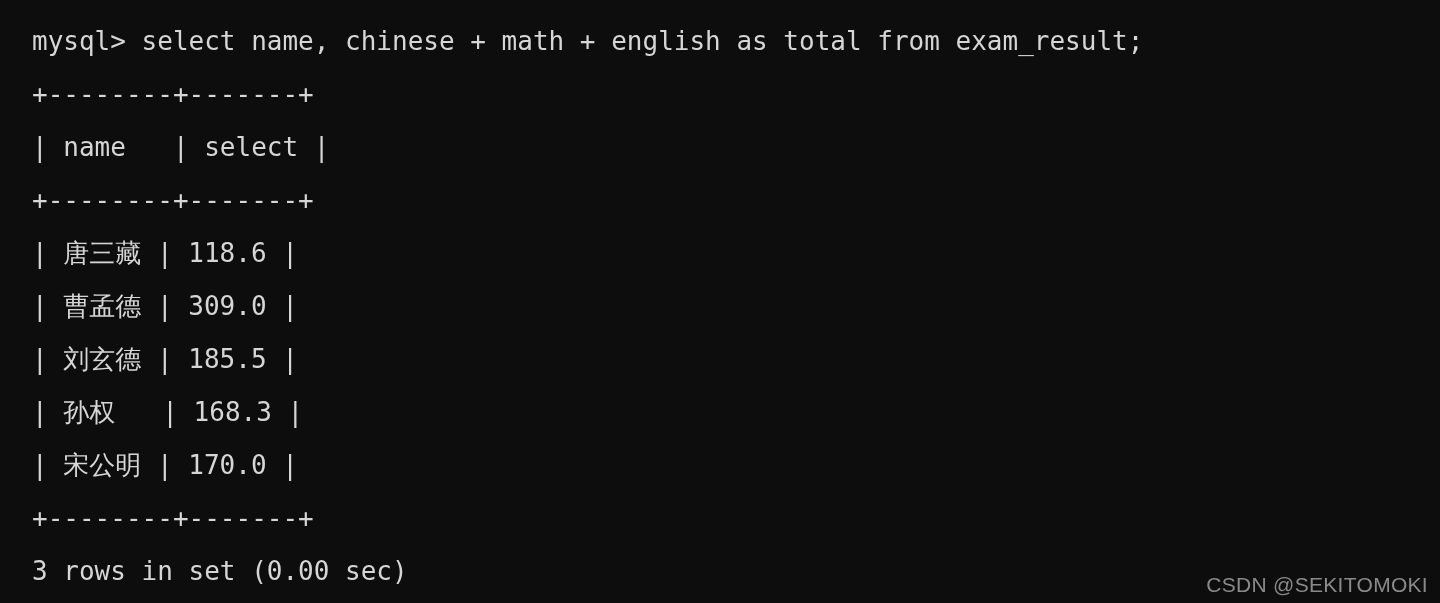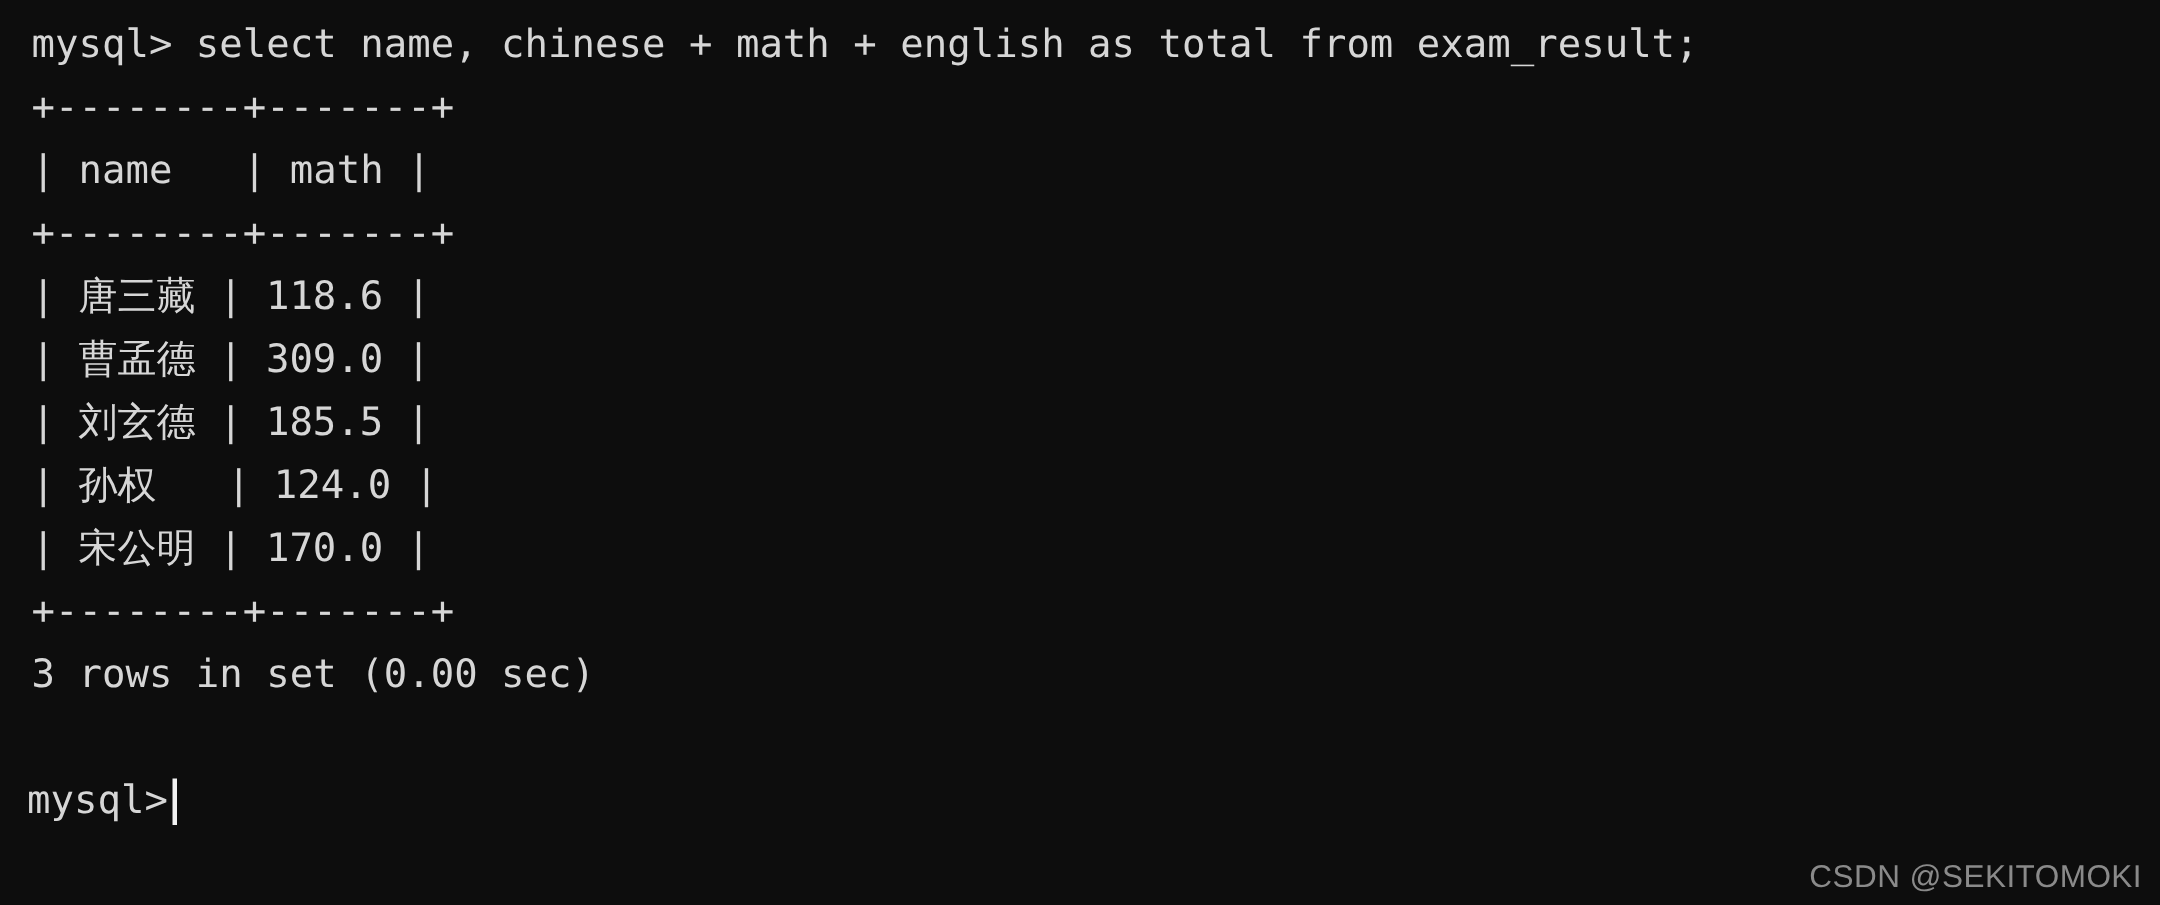--- a/index.html
+++ b/index.html
@@ -23,21 +23,21 @@
     padding: 8px 0 0 18px;
   }
   .line {
     font-family: "DejaVu Sans Mono", "Liberation Mono", monospace;
     font-size: 26px;
     line-height: 39px;
     height: 39px;
     color: #d6d6d6;
     white-space: pre;
     letter-spacing: 0;
-    margin: 3px;
+    margin: 14px;
     padding: 0;
   }
   .line.blank {
     color: transparent;
   }
   .prompt-line {
     display: flex;
     align-items: center;
     height: 39px;
   }
@@ -68,27 +68,27 @@
   }
 </style>
 </head>
 <body>
 
 <div id="terminal">
 
   <div class="line">mysql&gt; select name, chinese + math + english as total from exam_result;</div>
 
   <div class="line">+--------+-------+</div>
-  <div class="line">| name   | math |</div>
+  <div class="line">| name   | select |</div>
   <div class="line">+--------+-------+</div>
 
   <div class="line">| 唐三藏 | 118.6 |</div>
   <div class="line">| 曹孟德 | 309.0 |</div>
   <div class="line">| 刘玄德 | 185.5 |</div>
-  <div class="line">| 孙权   | 124.0 |</div>
+  <div class="line">| 孙权   | 168.3 |</div>
   <div class="line">| 宋公明 | 170.0 |</div>
 
   <div class="line">+--------+-------+</div>
 
   <div class="line">3 rows in set (0.00 sec)</div>
 
   <div class="line blank"> </div>
 
   <div class="prompt-line">
     <span class="ptext">mysql&gt;</span>

